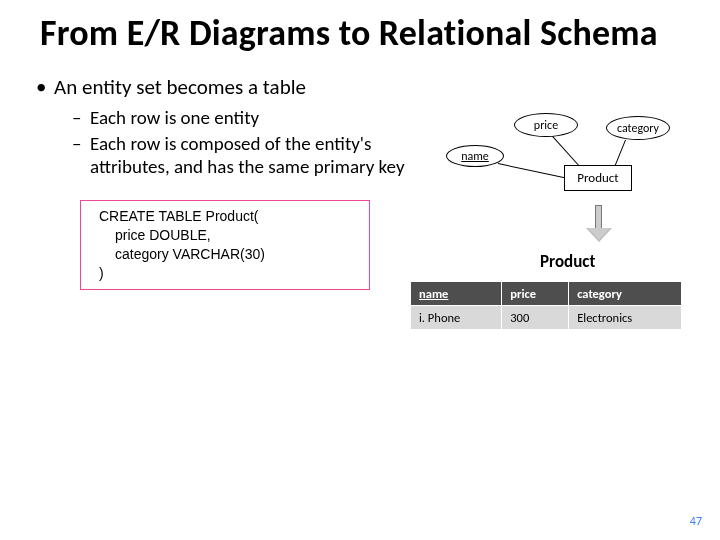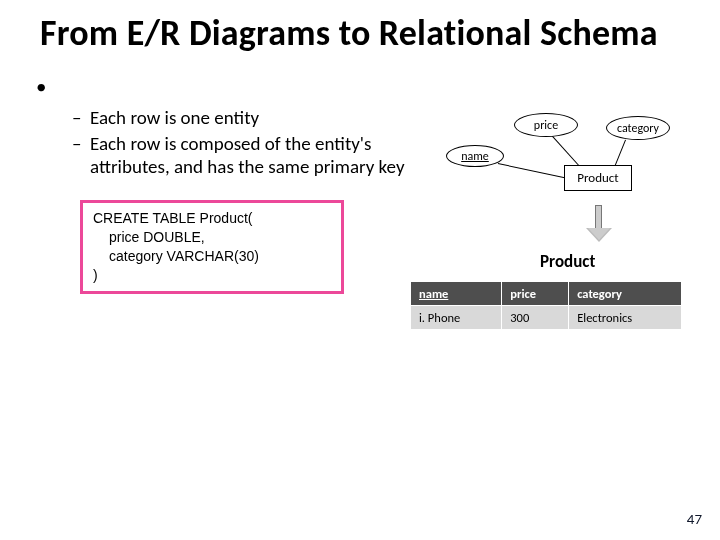--- a/index.html
+++ b/index.html
@@ -7,23 +7,23 @@
   .slide { position: relative; width: 720px; height: 540px; padding: 14px 40px 0 40px; }
   .title { font-size: 36px; font-weight: 700; line-height: 1.08; letter-spacing: 0.2px; margin-bottom: 22px; }
   .body-row { display: flex; }
   .left-col { width: 370px; flex: none; }
   .right-col { flex: 1; position: relative; margin-top: 42px; }
   .bullet1 { font-size: 21px; line-height: 1.22; display: flex; margin-left: -4px; }
   .bullet1 .dot { width: 18px; flex: none; }
   .sub-list { margin-top: 6px; margin-left: 32px; margin-bottom: 22px; }
   .bullet2 { font-size: 19px; line-height: 1.22; display: flex; margin-bottom: 2px; }
   .bullet2 .dash { width: 18px; flex: none; }
-  .code-box { border: 3px solid #ec4899; background: #fff; width: 264px; margin-left: 40px; padding: 6px 10px 6px 10px; font-family: Arial, sans-serif; font-size: 14px; line-height: 1.35; }
+  .code-box { border: 1px solid #ec4899; background: #fff; width: 290px; margin-left: 40px; padding: 6px 10px 6px 18px; font-family: Arial, sans-serif; font-size: 14px; line-height: 1.35; }
   .code-box .indent { padding-left: 16px; }
-  .pagenum { position: absolute; right: 18px; bottom: 12px; font-size: 15px; color: #0f172a; }
+  .pagenum { position: absolute; right: 18px; bottom: 12px; font-size: 12px; color: #3b82f6; }
 
   
   .er-area { position: relative; width: 260px; height: 150px; margin-left: 6px; margin-top: -4px; }
   .attr-oval { position: absolute; border: 1px solid #000; border-radius: 50%; background: #fff; display: flex; align-items: center; justify-content: center; font-size: 12px; }
   .attr-oval.price    { left: 98px;  top: 0px;  width: 64px; height: 24px; }
   .attr-oval.category { left: 190px; top: 3px;  width: 64px; height: 24px; }
   .attr-oval.name     { left: 30px;  top: 32px; width: 58px; height: 22px; }
   .entity-box { position: absolute; left: 148px; top: 52px; width: 68px; height: 26px; border: 1px solid #000; background: #fff; display: flex; align-items: center; justify-content: center; font-size: 13px; }
   .conn { position: absolute; background: #000; height: 1px; transform-origin: 0 0; }
   .conn.c-price    { left: 136px; top: 22px; width: 46px; transform: rotate(48deg); }
@@ -50,20 +50,21 @@
 
 <div class="slide">
 
   <div class="title">From E/R Diagrams to Relational Schema</div>
 
   <div class="body-row">
 
     <div class="left-col">
       <div class="bullet1">
         <span class="dot">•</span>
+        <span>An entity set becomes a table</span>
       </div>
       <div class="sub-list">
         <div class="bullet2">
           <span class="dash">–</span>
           <span>Each row is one entity</span>
         </div>
         <div class="bullet2">
           <span class="dash">–</span>
           <span>Each row is composed of the entity's attributes, and has the same primary key</span>
         </div>

